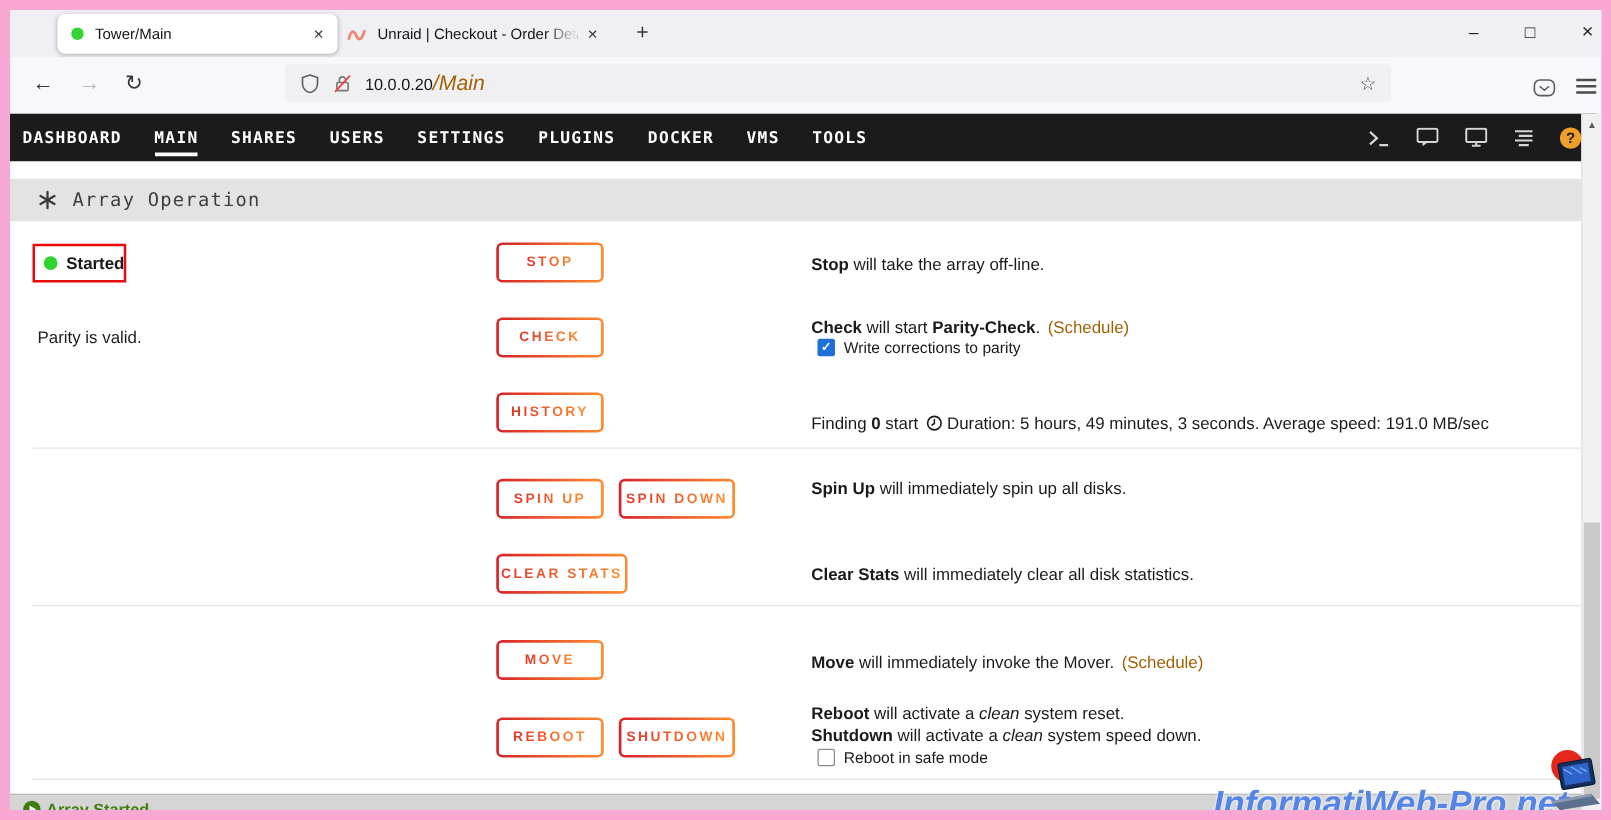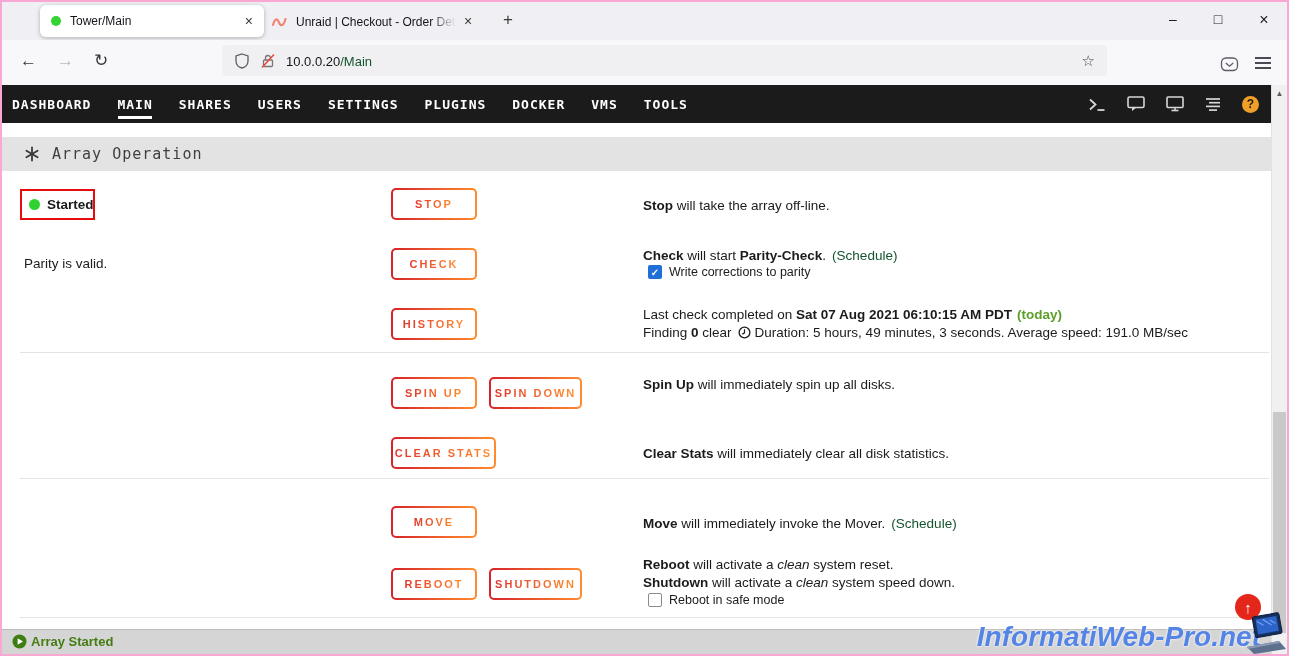--- a/index.html
+++ b/index.html
@@ -1,17 +1,17 @@
 <!DOCTYPE html>
 <html><head>
 <meta charset="utf-8">
 <style>
   * { margin:0; padding:0; box-sizing:border-box; }
   html,body { width:1289px; height:656px; background:#fff; font-family:"Liberation Sans",sans-serif; }
-  .window { position:relative; width:1289px; height:656px; border:2px solid #f9a8d4; background:#fff; overflow:hidden; }
+  .window { position:relative; width:1289px; height:656px; border:8px solid #f9a8d4; background:#fff; overflow:hidden; }
 
   
   .tabbar { position:absolute; left:0; top:0; right:0; height:38px; background:#f0f0f4; }
   .tab-active { position:absolute; left:38px; top:3px; width:224px; height:32px; background:#fff; border-radius:6px;
                 box-shadow:0 1px 4px rgba(0,0,0,.28); display:flex; align-items:center; gap:9px; padding:0 11px; }
   .fav-dot { width:10px; height:10px; border-radius:50%; background:#35d435; flex:none; }
   .tab-title { font-size:12px; color:#15141a; flex:1; white-space:nowrap; overflow:hidden; }
   .tab-x { font-size:14px; color:#3a3a3a; line-height:1; }
   .tab2 { position:absolute; left:270px; top:3px; height:32px; display:flex; align-items:center; gap:8px; }
   .tab2-titlewrap { position:relative; width:160px; overflow:hidden; white-space:nowrap; }
@@ -20,21 +20,21 @@
   .tab2-titlewrap span { font-size:12px; color:#15141a; }
   .newtab { position:absolute; left:501px; top:8px; font-size:17px; color:#3a3a3a; }
   .winctl { position:absolute; top:9px; width:26px; text-align:center; font-size:14px; color:#222; }
 
   
   .toolbar { position:absolute; left:0; top:38px; right:0; height:46px; background:#f8f8fa; border-bottom:1px solid #d8d8de; }
   .tb-icon { position:absolute; top:50px; font-size:17px; color:#35353b; line-height:1; }
   .urlbar { position:absolute; left:220px; top:43px; width:885px; height:31px; background:#f0f0f2; border-radius:4px;
             display:flex; align-items:center; gap:10px; padding:0 12px; }
   .url-domain { font-size:13px; color:#15141a; }
-  .url-path { font-size:13px; color:#14532d; }
+  .url-path { font-size:17px; color:#a16207;font-style:italic; }
   .url-star { margin-left:auto; font-size:15px; color:#45454d; }
   .hambtn { position:absolute; left:1253px; top:55px; display:flex; flex-direction:column; gap:3px; }
   .hambtn i { display:block; width:16px; height:2px; background:#4a4a52; }
 
   
   .navbar { position:absolute; left:0; top:83px; width:1269px; height:38px; background:#1c1b1b;
             display:flex; align-items:center; gap:26px; padding-left:10px; }
   .nav-item { font-family:"DejaVu Sans Mono",monospace; font-size:13px; font-weight:bold; color:#fff;
               letter-spacing:1px; position:relative; white-space:nowrap; }
   .nav-item.active::after { content:""; position:absolute; left:1px; right:1px; bottom:-7px; height:3px; background:#fff; }
@@ -59,21 +59,21 @@
   .btn > span { position:absolute; inset:2px; background:#fff; border-radius:3px; display:flex; align-items:center;
                 justify-content:center; font-size:11px; font-weight:bold; letter-spacing:2px; white-space:nowrap;
                 background-image:none; color:#f2611f;
                 background:linear-gradient(#fff,#fff) padding-box; }
   .btn > span b { font-weight:bold; background:linear-gradient(90deg,#e2352a,#ff9030);
                   -webkit-background-clip:text; background-clip:text; color:transparent; }
 
   
   .desc { position:absolute; left:641px; font-size:13.5px; color:#1c1b1b; line-height:18px; white-space:nowrap; }
   .desc b { font-weight:bold; }
-  .lnk { color:#14532d; margin-left:6px; }
+  .lnk { color:#a16207; margin-left:6px; }
   .today { color:#5c9e28; font-weight:bold; margin-left:5px; }
   .cbrow { position:absolute; left:646px; display:flex; align-items:center; gap:7px; font-size:12.5px; color:#1c1b1b; }
   .cb { width:14px; height:14px; border-radius:2px; flex:none; display:flex; align-items:center; justify-content:center; }
   .cb.checked { background:#1f6fd8; color:#fff; font-size:10px; font-weight:bold; }
   .cb.unchecked { background:#fff; border:1.5px solid #8a8a8a; }
   .clock { margin:0 4px 0 6px; position:relative; top:2px; }
 
   .hr { position:absolute; left:18px; width:1249px; height:1px; background:#e4e4e4; }
 
   
@@ -251,25 +251,22 @@
   <div class="desc" style="top:245px;">
     <b>Check</b><span> will start </span><b>Parity-Check</b><span>.</span><span class="lnk">(Schedule)</span>
   </div>
   <div class="cbrow" style="top:263px;">
     <span class="cb checked">
         <span>✓</span>
       </span>
     <span>Write corrections to parity</span>
   </div>
 
-  <div class="desc" style="top:304px;">
-    <span>Last check completed on </span><b>Sat 07 Aug 2021 06:10:15 AM PDT</b><span class="today">(today)</span>
-  </div>
   <div class="desc" style="top:322px;">
-    <span>Finding </span><b>0</b><span> clear</span><svg class="clock" width="13" height="13" viewBox="0 0 13 13">
+    <span>Finding </span><b>0</b><span> start</span><svg class="clock" width="13" height="13" viewBox="0 0 13 13">
         <circle cx="6.5" cy="6.5" r="5.4" fill="none" stroke="#1c1b1b" stroke-width="1.3"></circle>
         <path d="M6.5 3.2 V6.8 L4.2 8.3" fill="none" stroke="#1c1b1b" stroke-width="1.2"></path>
       </svg><span>Duration: 5 hours, 49 minutes, 3 seconds. Average speed: 191.0 MB/sec</span>
   </div>
 
   <div class="desc" style="top:374px;">
     <b>Spin Up</b><span> will immediately spin up all disks.</span>
   </div>
 
   <div class="desc" style="top:443px;">

